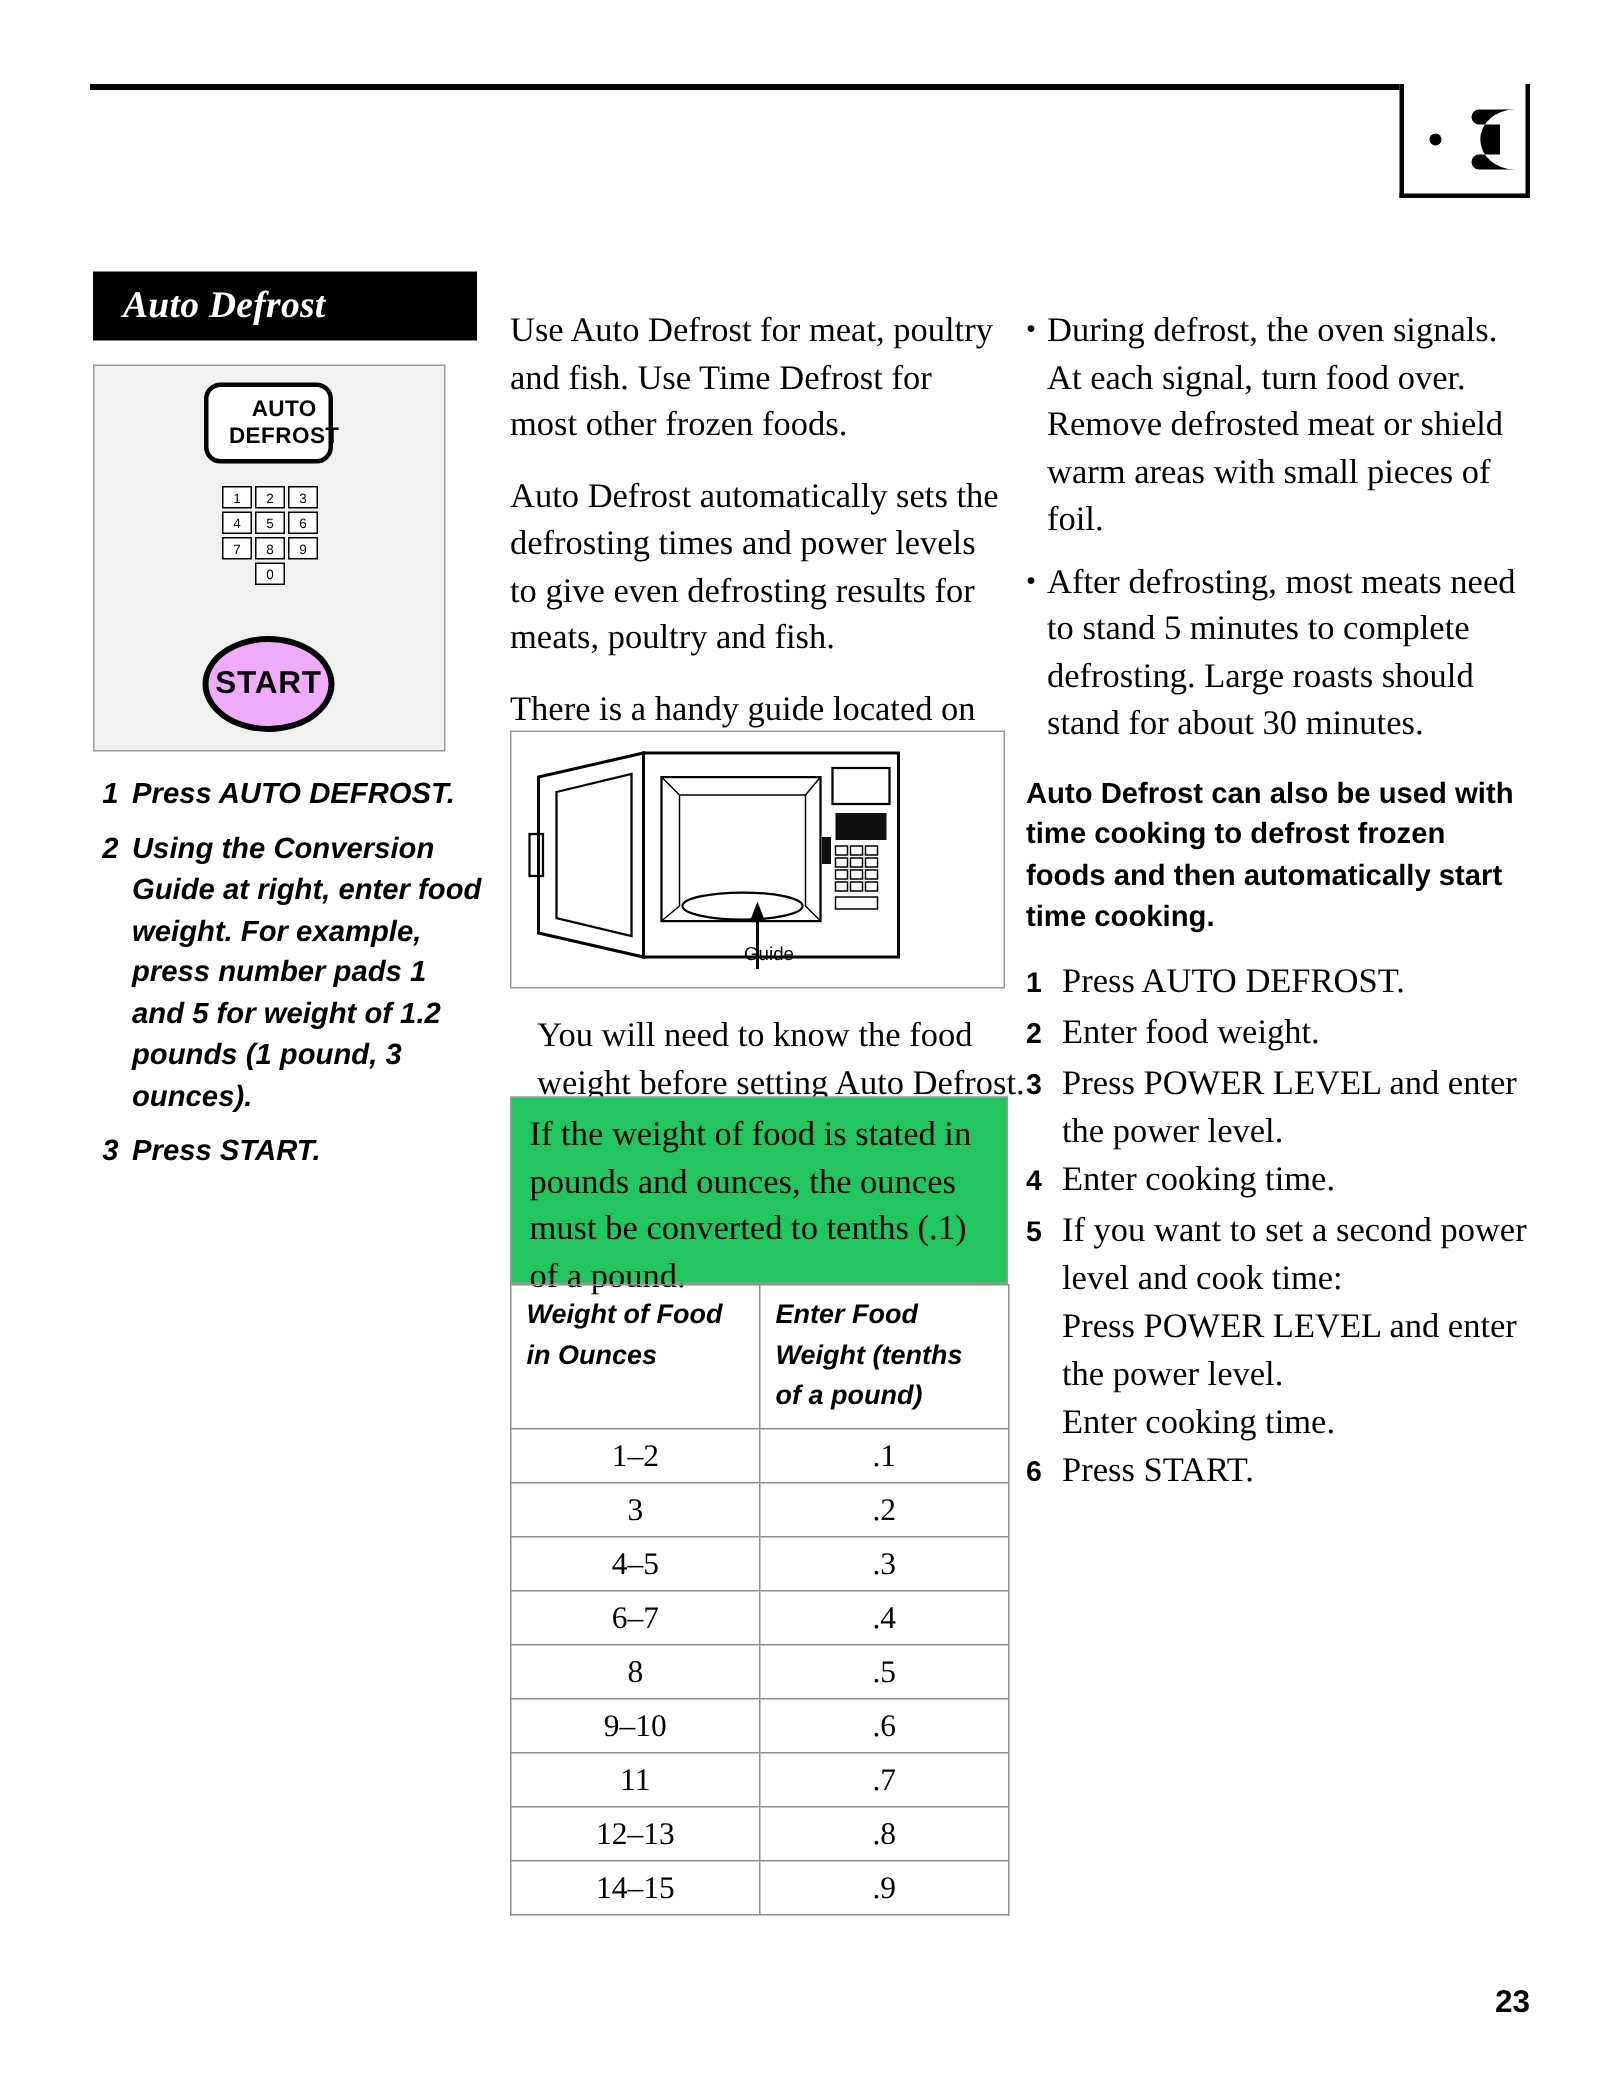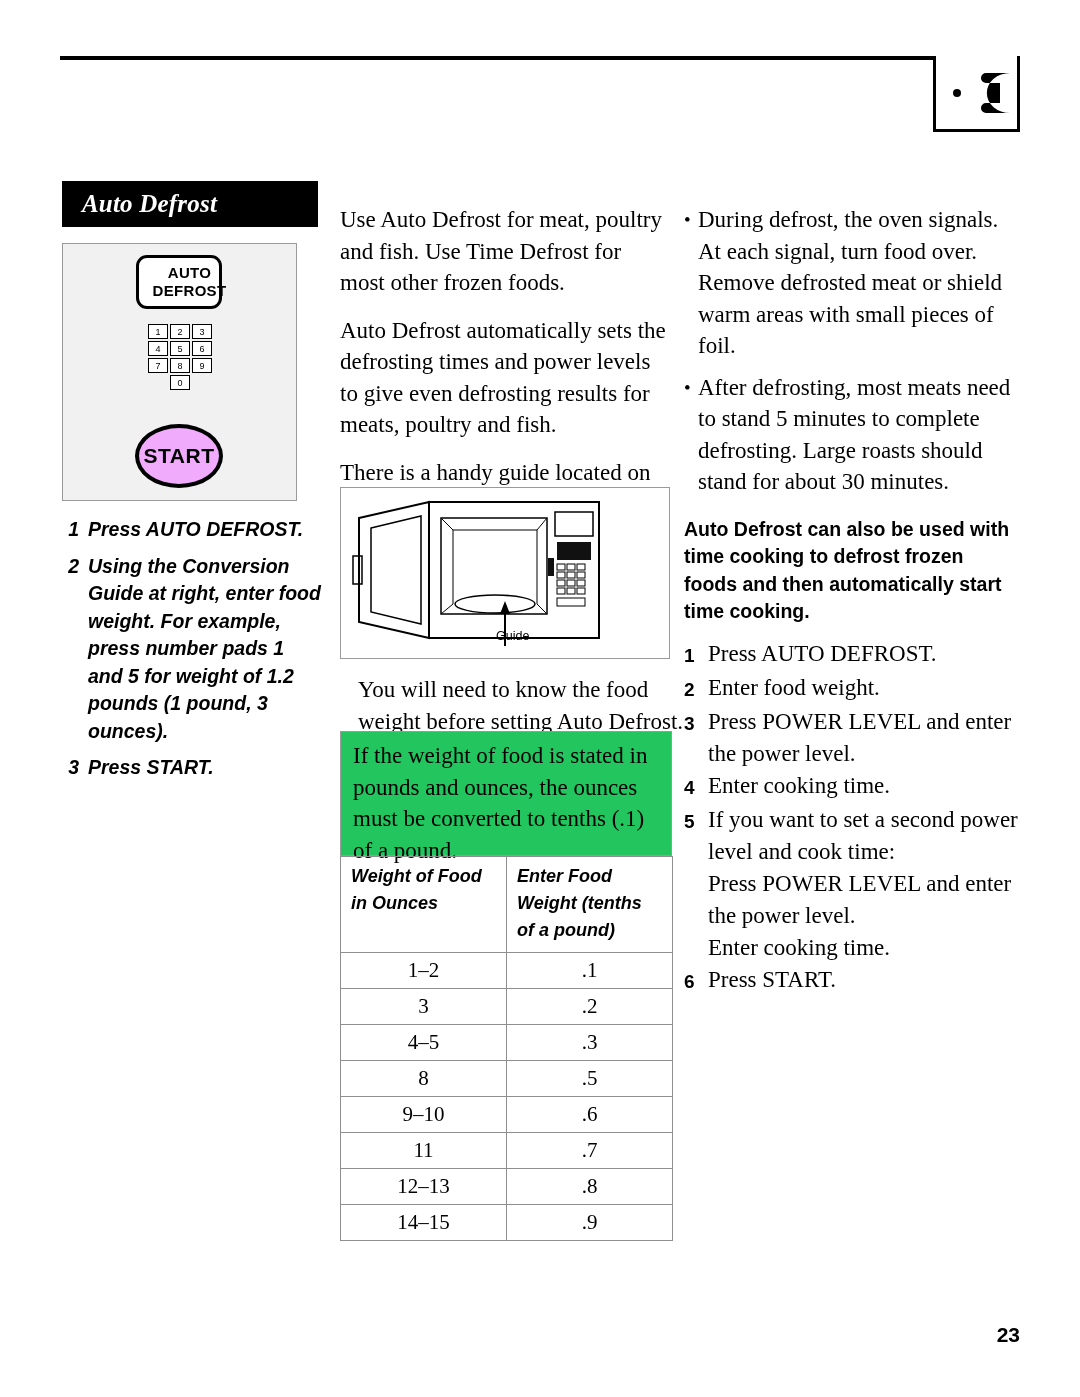--- a/index.html
+++ b/index.html
@@ -458,20 +458,24 @@
     </tr>
     <tr>
       <td>3</td>
       <td>.2</td>
     </tr>
     <tr>
       <td>4–5</td>
       <td>.3</td>
     </tr>
     <tr>
+      <td>6–7</td>
+      <td>.4</td>
+    </tr>
+    <tr>
       <td>8</td>
       <td>.5</td>
     </tr>
     <tr>
       <td>9–10</td>
       <td>.6</td>
     </tr>
     <tr>
       <td>11</td>
       <td>.7</td>

